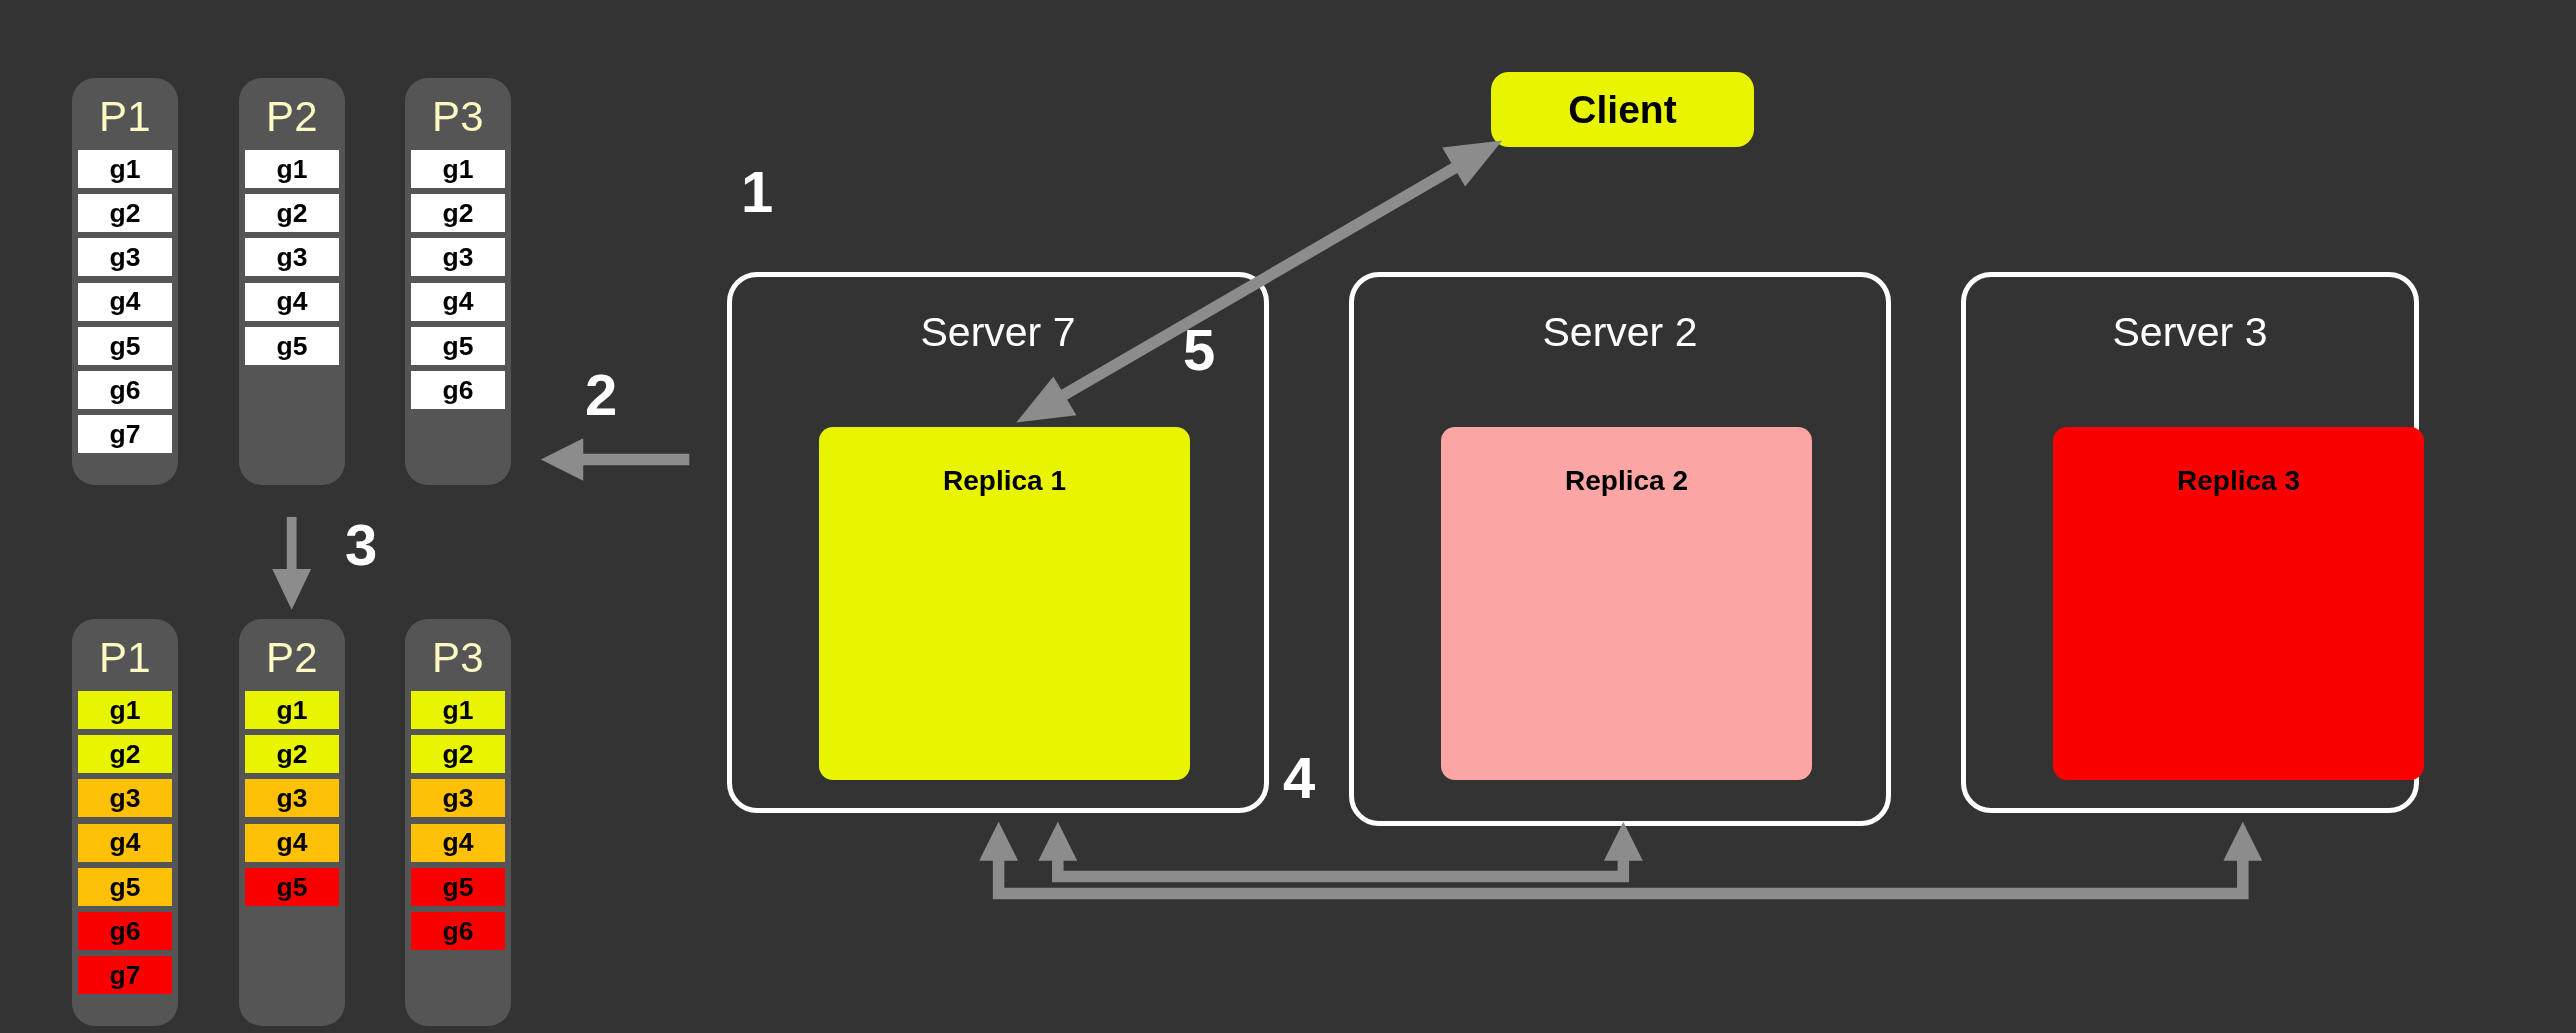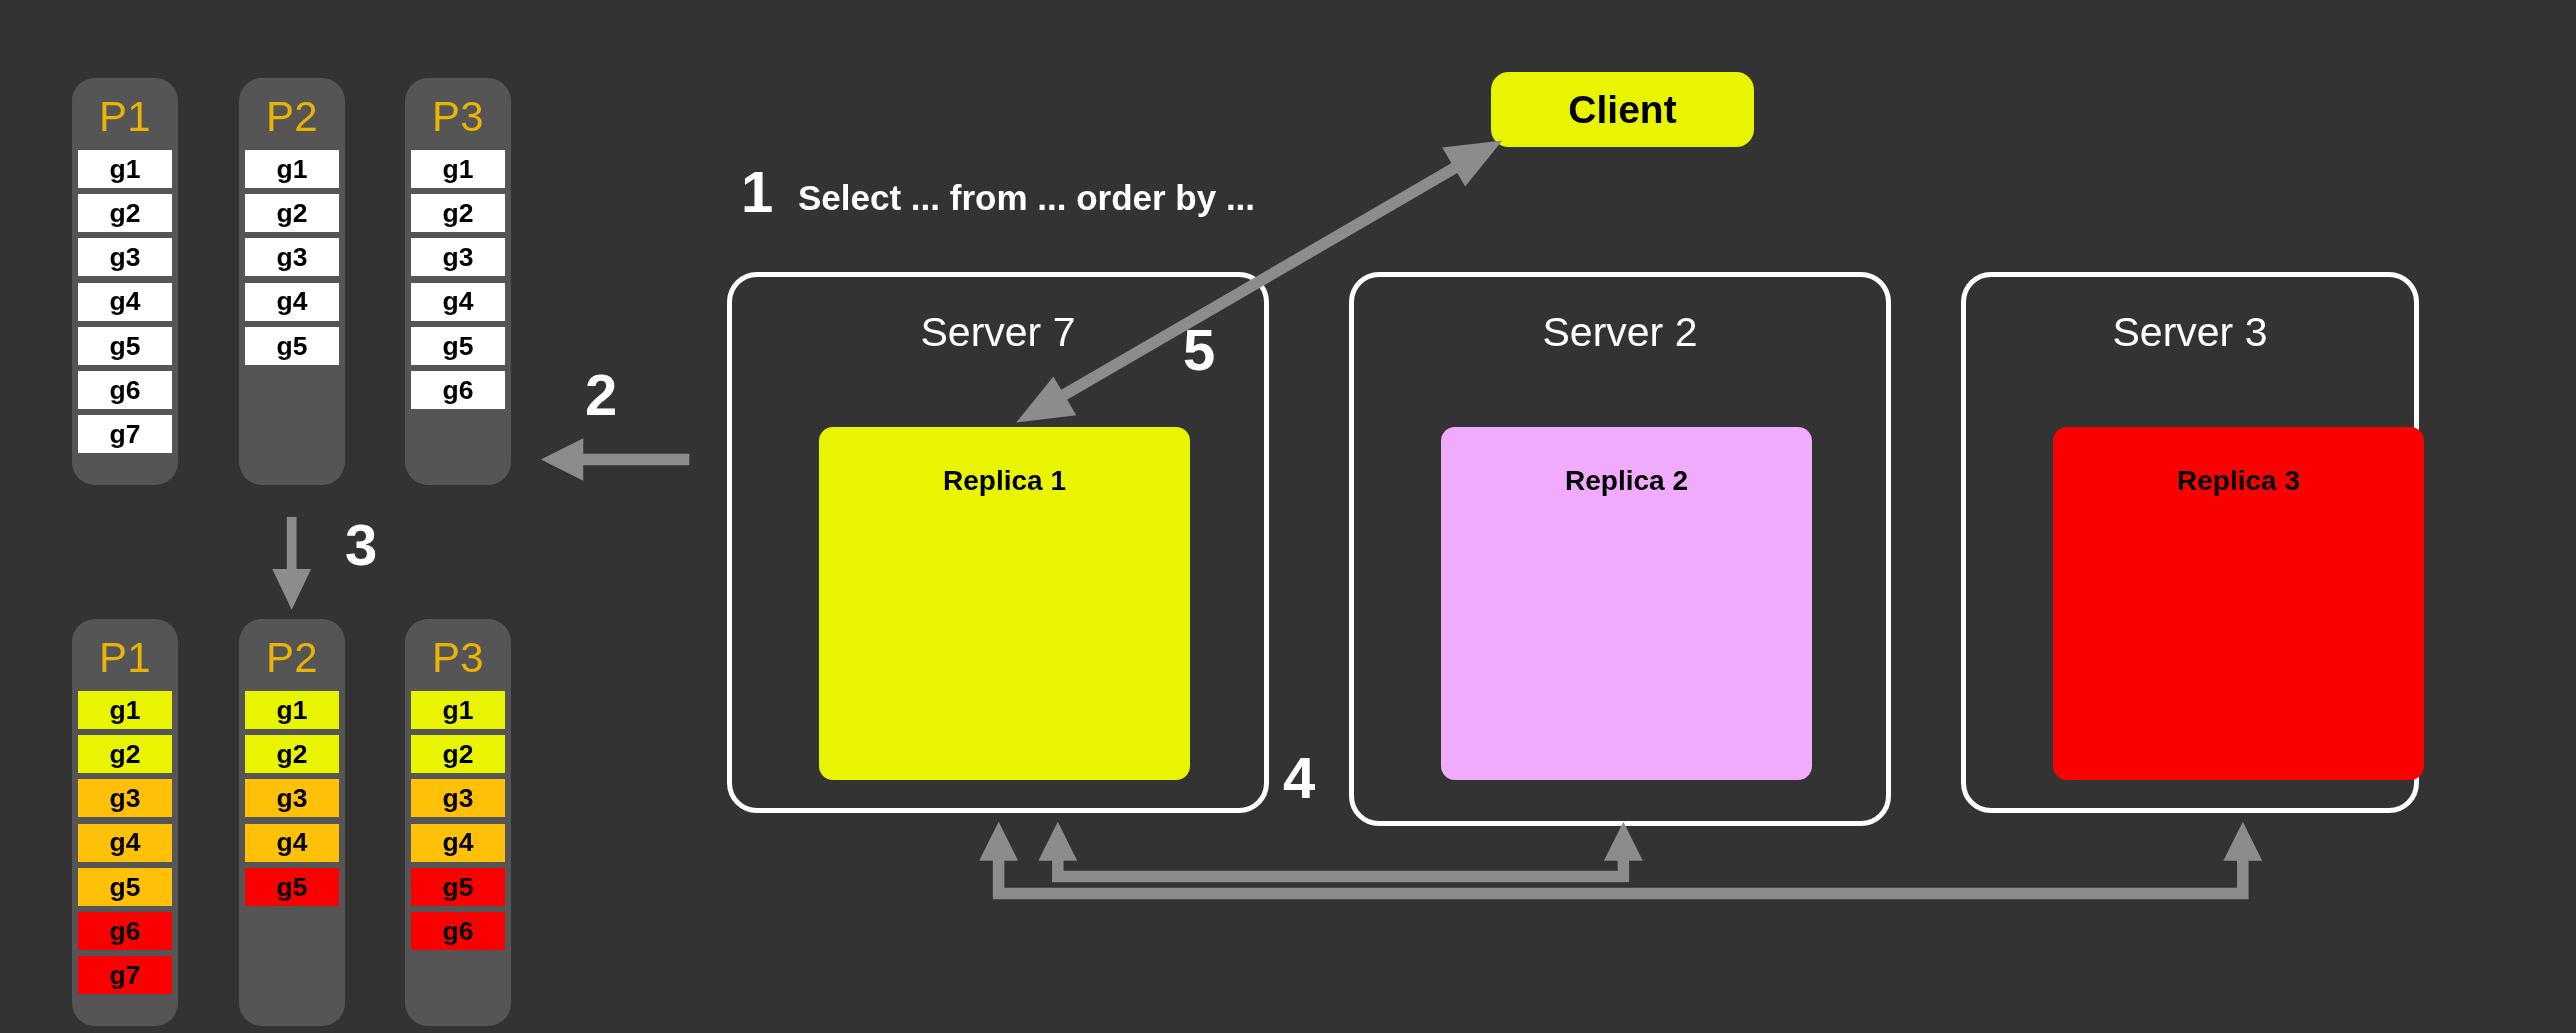--- a/index.html
+++ b/index.html
@@ -25,21 +25,21 @@
   .partition {
     position: absolute;
     background: #555555;
     border-radius: 23px;
     box-sizing: border-box;
     display: flex;
     flex-direction: column;
     align-items: center;
   }
   .partition-label {
-    color: #eab308;
+    color: #fef9c3;
     font-size: 42px;
     font-weight: 400;
     line-height: 1;
     margin-top: 17.7px;
     margin-bottom: 12.4px;
     letter-spacing: 0.4px;
   }
   .cells {
     display: flex;
     flex-direction: column;
@@ -204,32 +204,31 @@
       <div class="cell" style="background:#ffc107;">g3</div>
       <div class="cell" style="background:#ffc107;">g4</div>
       <div class="cell" style="background:#fa0000;">g5</div>
       <div class="cell" style="background:#fa0000;">g6</div>
     </div>
   </div>
 
   <div id="client-box" style="left:1491px; top:72px; width:263px; height:75px; background:#e9f500;">Client</div>
 
   <div class="step-num" style="left:741px; top:163px;">1</div>
-  <div id="query-text" style="left:798px; top:180px;">Select ... from ... order by ...</div>
 
   <div class="server" style="left:727px; top:272px; width:542px; height:541px;">
     <div class="server-title">Server 7</div>
     <div class="replica" style="left:87px; top:150px; width:371px; height:353px; background:#e9f500;">
       <div class="replica-label">Replica 1</div>
     </div>
   </div>
 
   <div class="server" style="left:1349px; top:272px; width:542px; height:554px;">
     <div class="server-title">Server 2</div>
-    <div class="replica" style="left:87px; top:150px; width:371px; height:353px; background:#f0abfc;">
+    <div class="replica" style="left:87px; top:150px; width:371px; height:353px; background:#fca5a5;">
       <div class="replica-label">Replica 2</div>
     </div>
   </div>
 
   <div class="server" style="left:1961px; top:272px; width:458px; height:541px;">
     <div class="server-title">Server 3</div>
     <div class="replica" style="left:87px; top:150px; width:371px; height:353px; background:#fa0000;">
       <div class="replica-label">Replica 3</div>
     </div>
   </div>

